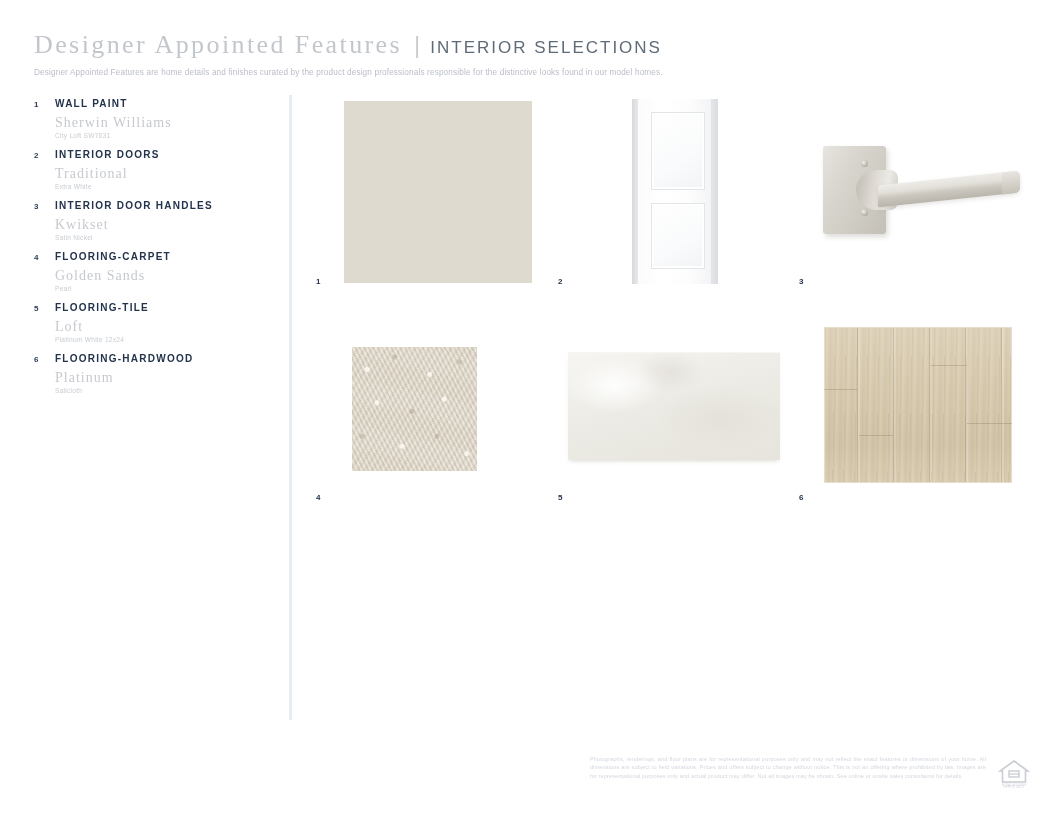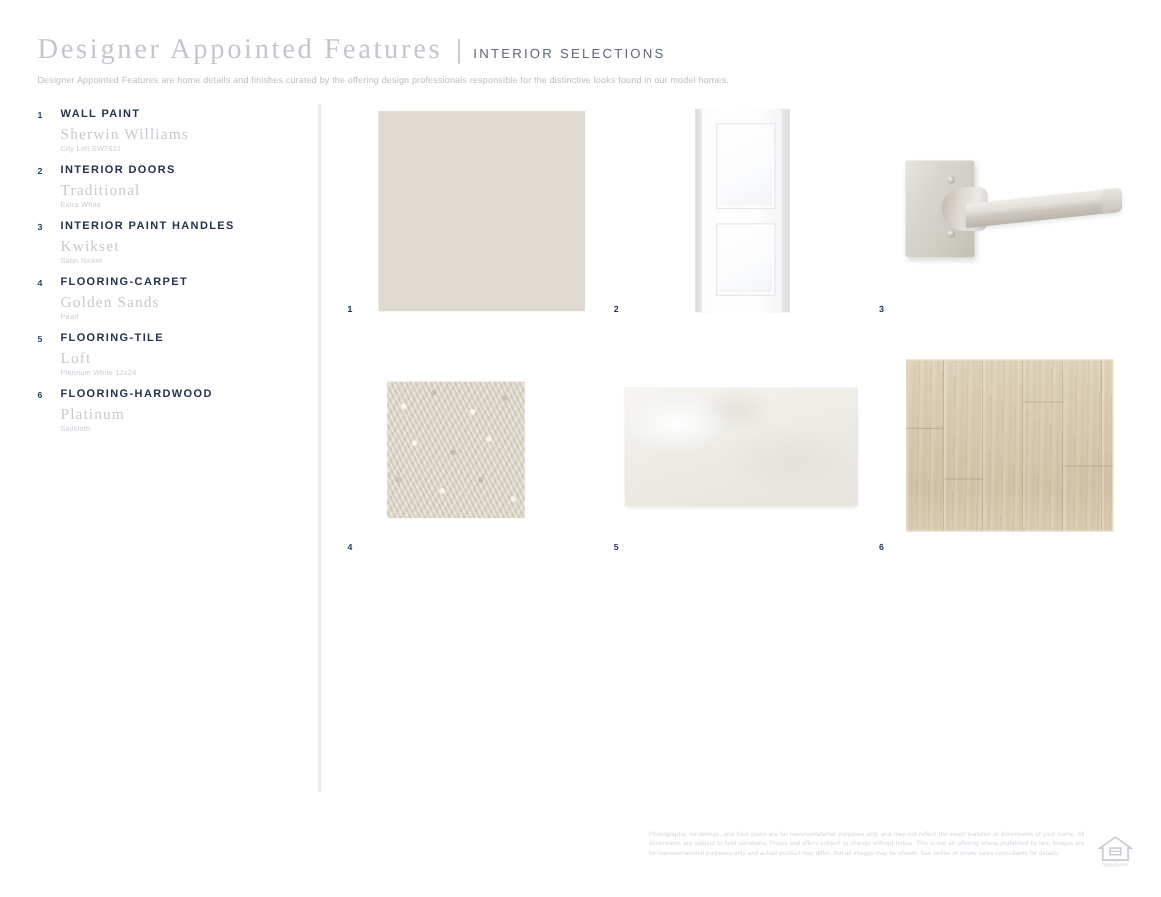--- a/index.html
+++ b/index.html
@@ -32,21 +32,21 @@
   .title-divider {
     display: inline-block;
     color: #c9ccd2;
     font-size: 24px;
     font-weight: 300;
     margin: 0 10px 0 12px;
   }
 
   .title-sub {
     font-family: "Liberation Sans", sans-serif;
-    font-size: 12px;
+    font-size: 17px;
     font-weight: 400;
     color: #5f6b78;
     letter-spacing: 2.0px;
   }
 
   .subtitle {
     margin-top: 8px;
     font-size: 8.2px;
     color: #b9bec6;
     letter-spacing: 0.15px;
@@ -292,42 +292,42 @@
 <body>
 
 <div class="page">
 
   <div class="header">
     <div class="title-row">
       <span class="title-main">Designer Appointed Features</span>
       <span class="title-divider">|</span>
       <span class="title-sub">INTERIOR SELECTIONS</span>
     </div>
-    <div class="subtitle">Designer Appointed Features are home details and finishes curated by the offering design professionals responsible for the distinctive looks found in our model homes.</div>
+    <div class="subtitle">Designer Appointed Features are home details and finishes curated by the product design professionals responsible for the distinctive looks found in our model homes.</div>
   </div>
 
   <div class="list">
 
     <div class="list-item">
       <span class="item-num">1</span>
       <div class="item-cat">WALL PAINT</div>
       <div class="item-brand">Sherwin Williams</div>
       <div class="item-detail">City Loft SW7631</div>
     </div>
 
     <div class="list-item">
       <span class="item-num">2</span>
       <div class="item-cat">INTERIOR DOORS</div>
       <div class="item-brand">Traditional</div>
       <div class="item-detail">Extra White</div>
     </div>
 
     <div class="list-item">
       <span class="item-num">3</span>
-      <div class="item-cat">INTERIOR PAINT HANDLES</div>
+      <div class="item-cat">INTERIOR DOOR HANDLES</div>
       <div class="item-brand">Kwikset</div>
       <div class="item-detail">Satin Nickel</div>
     </div>
 
     <div class="list-item">
       <span class="item-num">4</span>
       <div class="item-cat">FLOORING-CARPET</div>
       <div class="item-brand">Golden Sands</div>
       <div class="item-detail">Pearl</div>
     </div>

